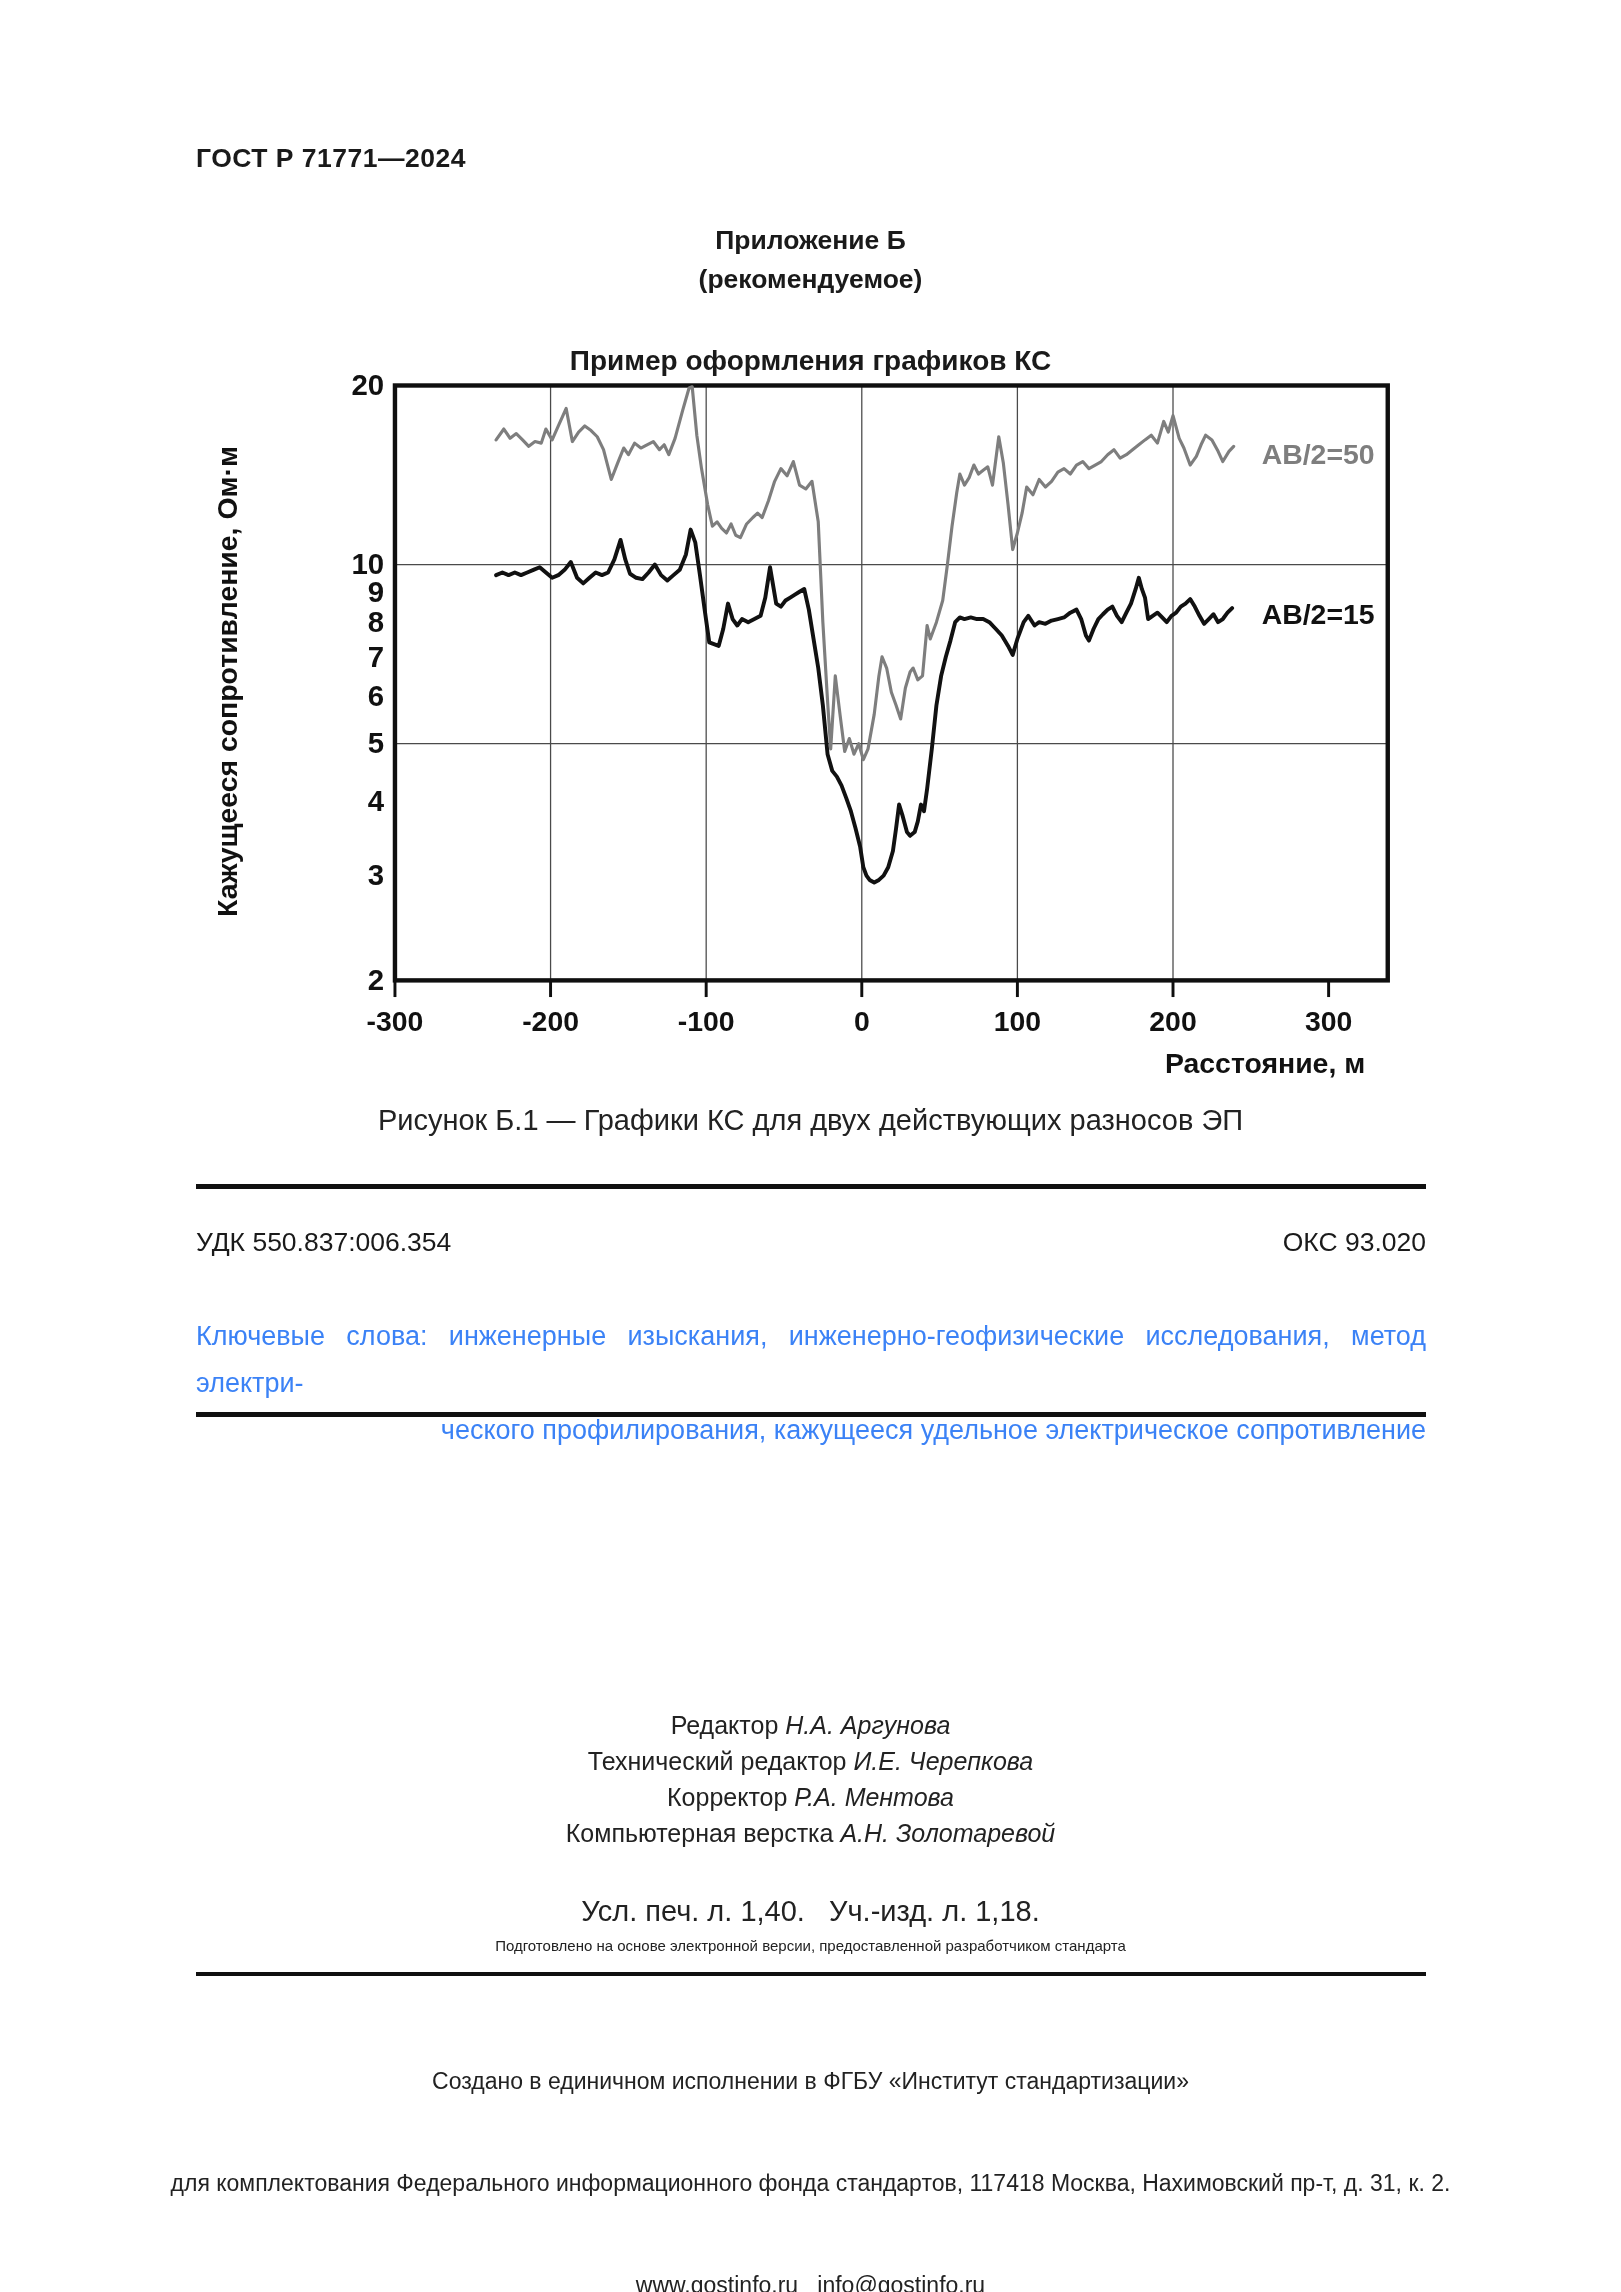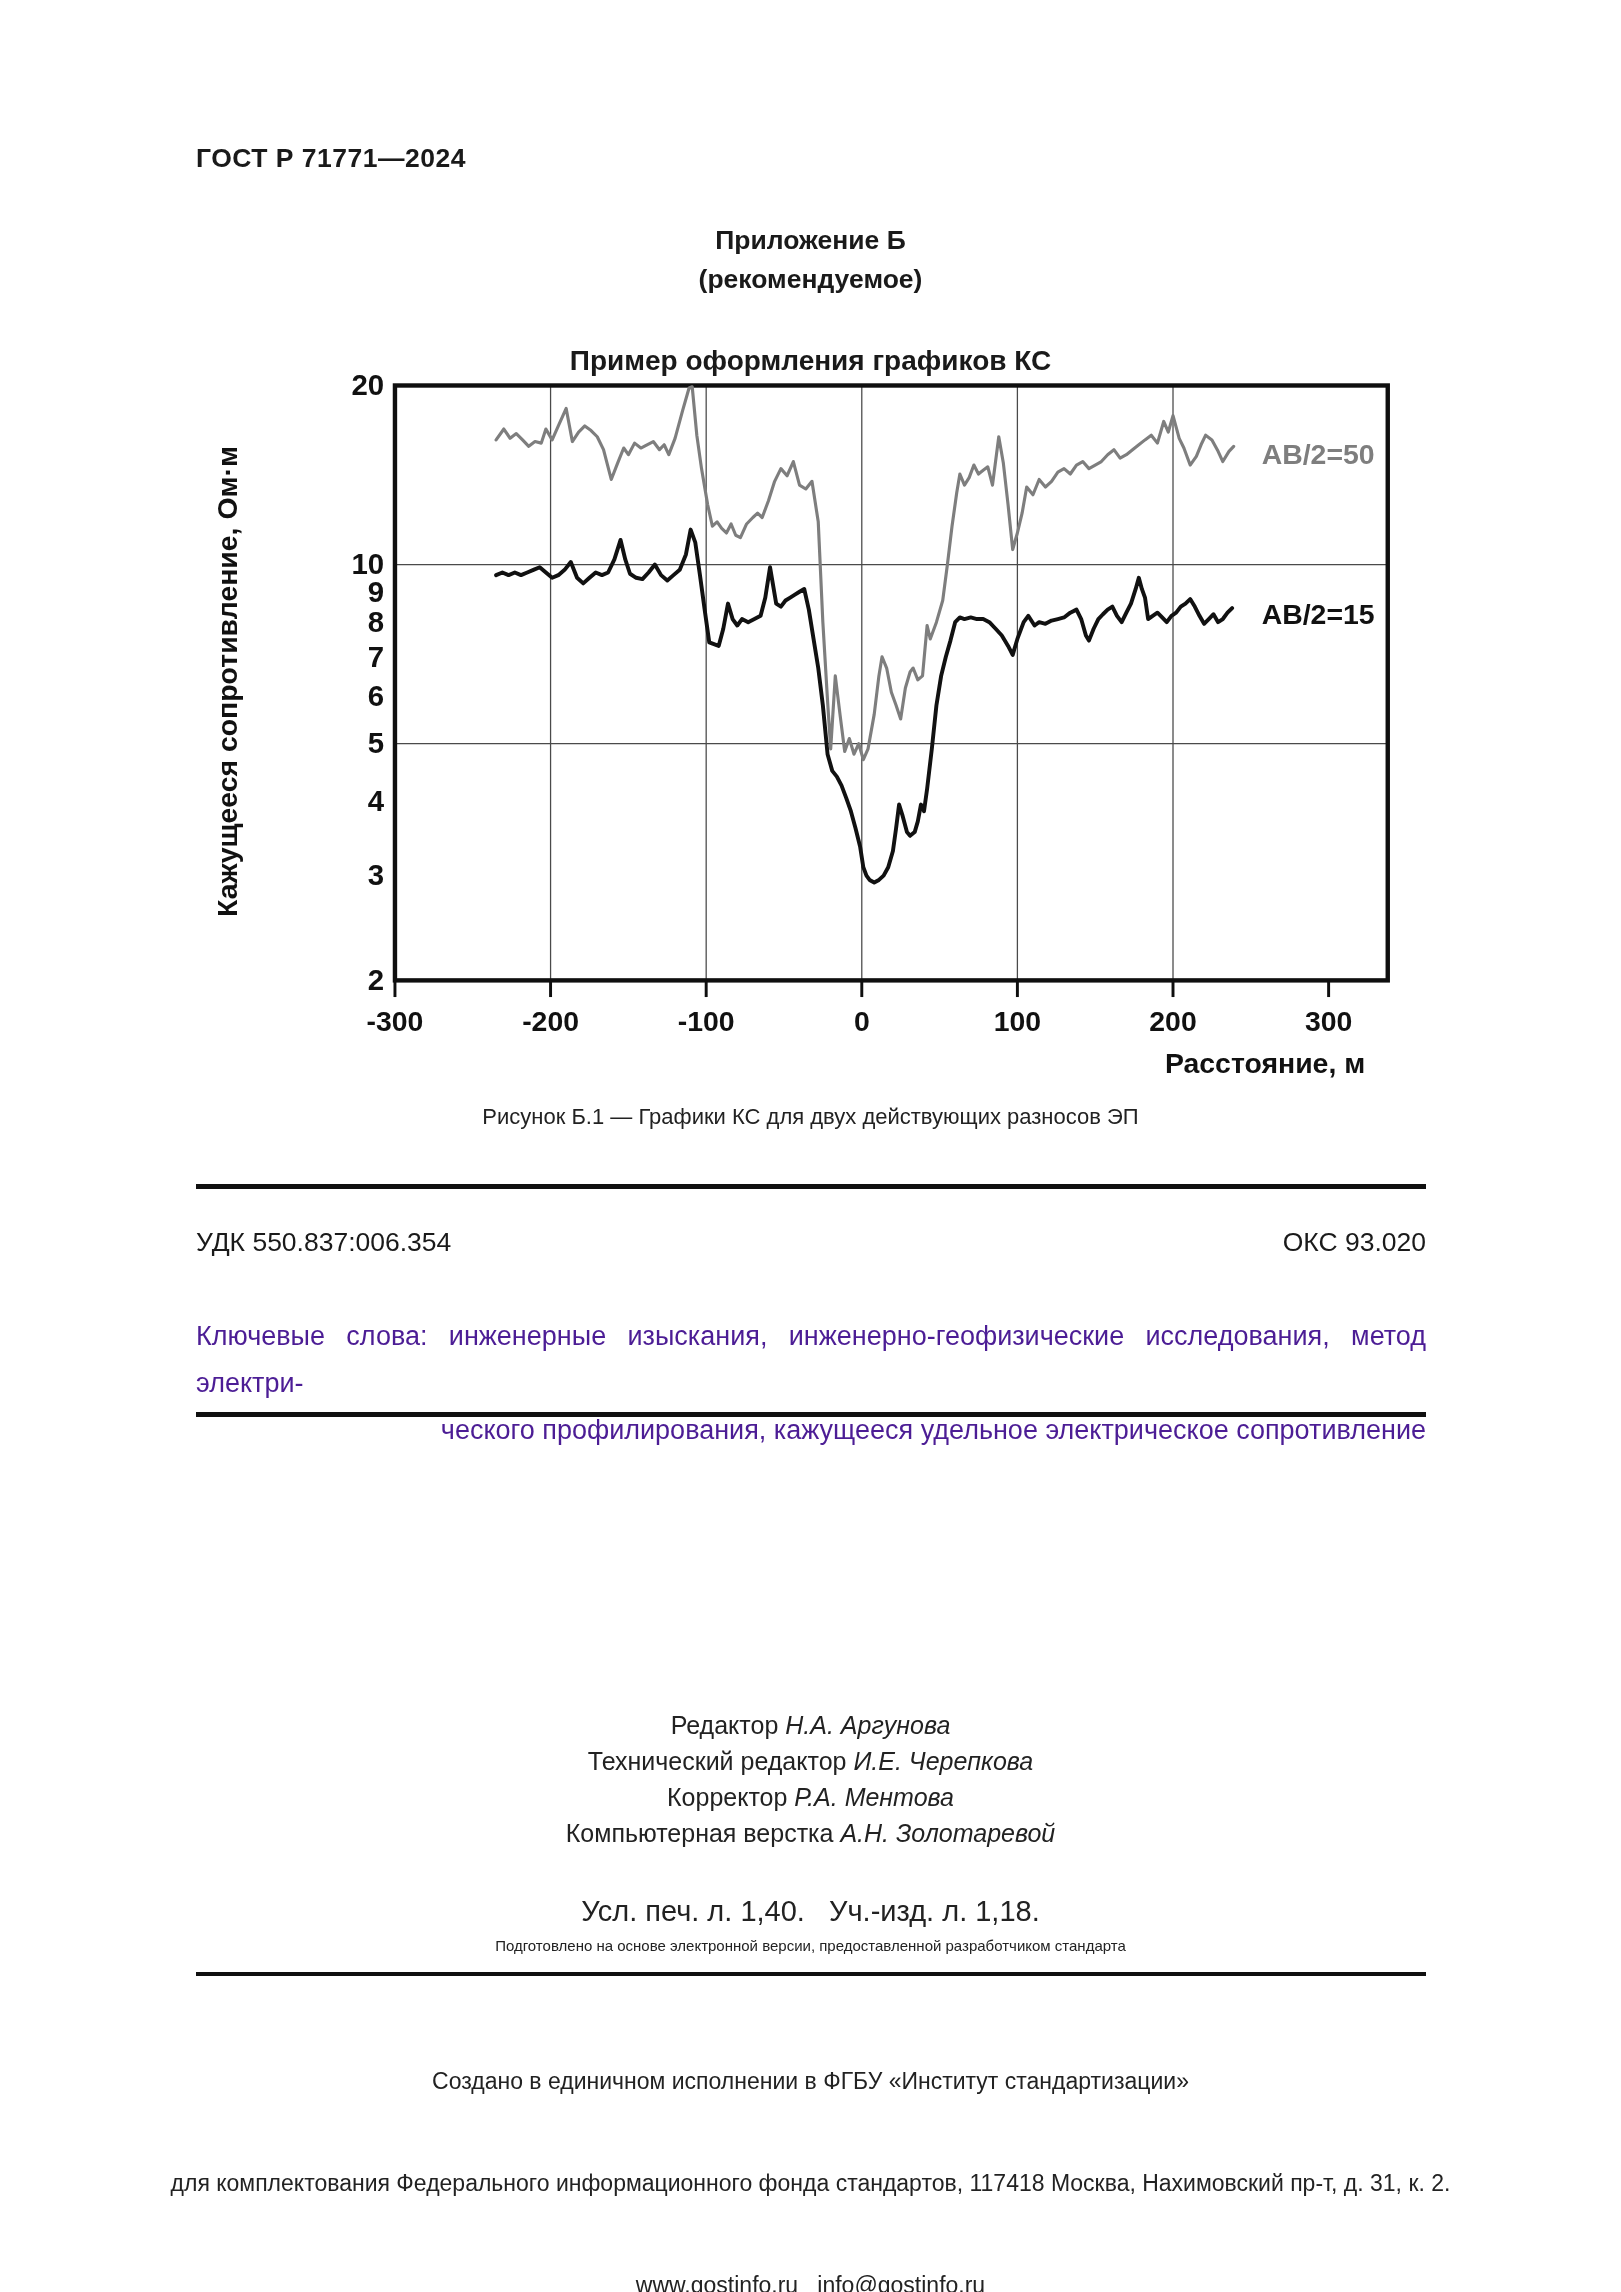--- a/index.html
+++ b/index.html
@@ -11,28 +11,28 @@
     font-family:"Liberation Sans", sans-serif;
     color:#1a1a1a;
     overflow:hidden;
   }
   .abs{position:absolute;}
   .centered{left:0;width:1621px;text-align:center;}
   .gost-header{top:143px;left:196px;font-size:26.5px;font-weight:bold;letter-spacing:0.5px;}
   .annex-title{top:225px;font-size:26.5px;font-weight:bold;}
   .annex-sub{top:264px;font-size:26.5px;font-weight:bold;}
   .figure-title{top:345px;font-size:28px;font-weight:bold;}
-  .figure-caption{top:1104px;font-size:22px;color:#222;}
+  .figure-caption{top:1104px;font-size:29px;color:#222;}
   .rule{position:absolute;left:196px;width:1230px;background:#101010;}
   .rule-1{top:1184px;height:4.9px;}
   .rule-2{top:1412px;height:4.9px;}
   .rule-3{top:1972px;height:3.9px;}
   .udk-row{top:1227px;left:196px;width:1230px;font-size:26.5px;}
   .udk-row .oks{float:right;}
-  .keywords{top:1313px;left:196px;width:1230px;font-size:27px;line-height:47px;color:#4c1d95;}
+  .keywords{top:1313px;left:196px;width:1230px;font-size:27px;line-height:47px;color:#3b82f6;}
   .keywords .kw-line1{display:block;text-align:justify;text-align-last:justify;}
   .keywords .kw-line2{display:block;text-align:right;margin-left:13px;}
   .credits{top:1707px;font-size:25px;line-height:36px;color:#222;}
   .credits .name{font-style:italic;}
   .imprint-1{top:1858px;font-size:24px;white-space:pre-wrap;color:#222;}
   .imprint-2{top:1895px;font-size:29px;white-space:pre-wrap;color:#222;}
   .prepared{top:1937px;font-size:15px;color:#222;}
   .footer-block{top:1996px;font-size:23px;line-height:34px;color:#222;white-space:pre-wrap;}
   #chart-svg{position:absolute;top:0;left:0;}
   #chart-svg text{font-family:"Liberation Sans", sans-serif;font-weight:bold;}

